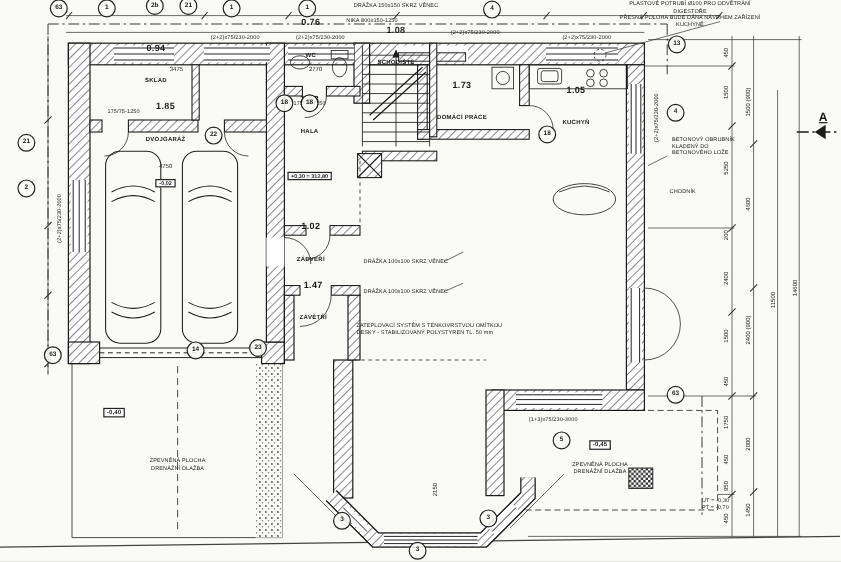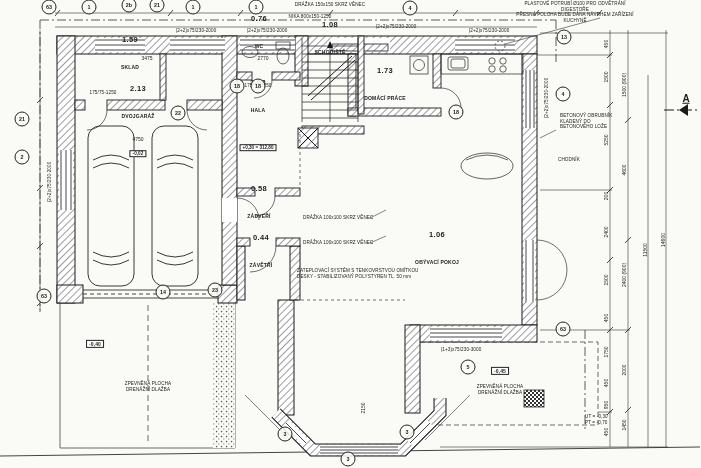--- a/index.html
+++ b/index.html
@@ -306,61 +306,61 @@
     </g>
 
     <g>
       <line x1="664" y1="110" x2="700" y2="110" stroke="#1b1b1b" stroke-width="1.1" stroke-dasharray="10 3 2 3"></line>
       <path d="M688,104 L679,110 L688,116 Z" fill="#1b1b1b"></path>
     </g>
   </svg>
 
   <div class="layer">
       <div class="pin" style="left: 261px; top: 261px; transform: translate(-50%, -50%);">
-      <div class="room-num">0.44</div>
+      <div class="room-num">1.47</div>
       <div class="room-name">ZÁVĚTŘÍ</div>
       
     </div>
       <div class="pin" style="left: 259px; top: 212px; transform: translate(-50%, -50%);">
-      <div class="room-num">0.58</div>
+      <div class="room-num">1.02</div>
       <div class="room-name">ZÁDVEŘÍ</div>
       
     </div>
       <div class="pin" style="left: 258px; top: 106px; transform: translate(-50%, -50%);">
       <div class="room-num">1.03</div>
       <div class="room-name">HALA</div>
       <div class="room-level">+0,30 = 312,80</div>
     </div>
       <div class="pin" style="left: 385px; top: 94px; transform: translate(-50%, -50%);">
       <div class="room-num">1.73</div>
       <div class="room-name">DOMÁCÍ PRÁCE</div>
       
     </div>
-      <div class="pin" style="left: 437px; top: 258px; transform: translate(-50%, -50%);">
-      <div class="room-num">1.06</div>
-      <div class="room-name">OBÝVACÍ POKOJ</div>
+      <div class="pin" style="left: 480px; top: 98px; transform: translate(-50%, -50%);">
+      <div class="room-num">1.05</div>
+      <div class="room-name">KUCHYŇ</div>
       
     </div>
       <div class="pin" style="left: 330px; top: 48px; transform: translate(-50%, -50%);">
       <div class="room-num">1.08</div>
       <div class="room-name">SCHODIŠTĚ</div>
       
     </div>
       <div class="pin" style="left: 259px; top: 42px; transform: translate(-50%, -50%);">
       <div class="room-num">0.76</div>
       <div class="room-name">WC</div>
       
     </div>
       <div class="pin" style="left: 130px; top: 63px; transform: translate(-50%, -50%);">
-      <div class="room-num">1.59</div>
+      <div class="room-num">0.94</div>
       <div class="room-name">SKLAD</div>
       
     </div>
       <div class="pin" style="left: 138px; top: 112px; transform: translate(-50%, -50%);">
-      <div class="room-num">2.13</div>
+      <div class="room-num">1.85</div>
       <div class="room-name">DVOJGARÁŽ</div>
       <div class="room-level">-0,02</div>
     </div>
     </div>
 
   <div class="layer">
       <div class="pin ann" style="left: 330px; top: 5px; transform: translate(-50%, -50%);">DRÁŽKA 150x150 SKRZ VĚNEC</div>
       <div class="pin ann" style="left: 310px; top: 17px; transform: translate(-50%, -50%);">NIKA 800x150-1250</div>
       <div class="pin ann" style="left: 196px; top: 31px; transform: translate(-50%, -50%);">(2+2)x75/230-2000</div>
       <div class="pin ann" style="left: 267px; top: 31px; transform: translate(-50%, -50%);">(2+2)x75/230-2000</div>

